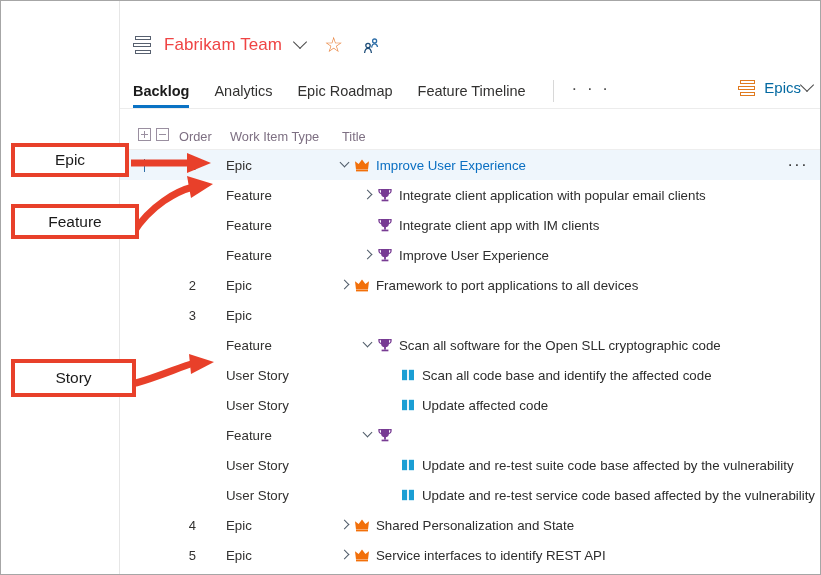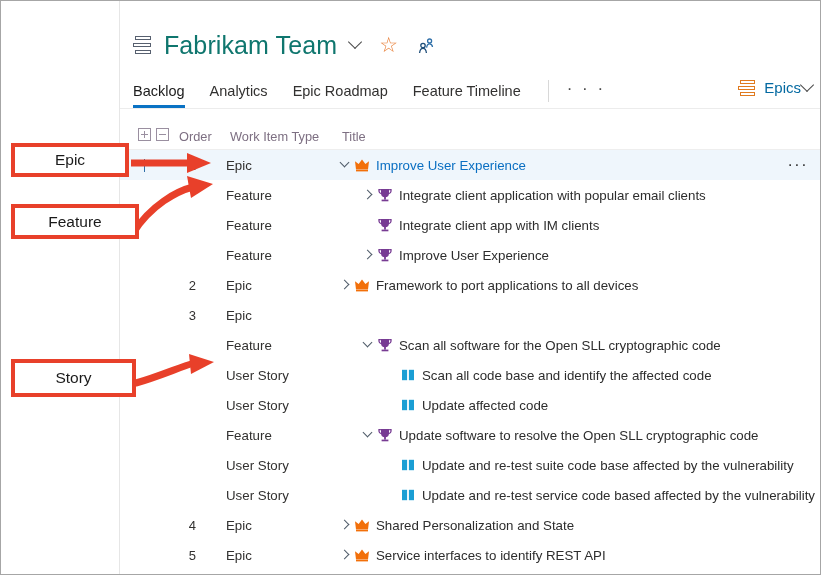--- a/index.html
+++ b/index.html
@@ -74,22 +74,22 @@
     height: 4px;
     border: 1px solid #57606f;
     box-sizing: border-box;
     background: #ffffff;
   }
   .team-icon i:nth-child(1) { width: 16px; margin-left: 2px;}
   .team-icon i:nth-child(2) { width: 18px; margin-left: 0;}
   .team-icon i:nth-child(3) { width: 16px; margin-left: 2px;}
 
   .team-name {
-    font-size: 25px;
-    color: #0f766e;
+    font-size: 17px;
+    color: #ef4444;
     letter-spacing: .1px;
   }
   .chev {
     display: inline-block;
     width: 9px; height: 9px;
     border-right: 1.6px solid #4a4a4a;
     border-bottom: 1.6px solid #4a4a4a;
     transform: rotate(45deg);
     position: relative;
     top: -3px;
@@ -122,21 +122,21 @@
   }
   .tab {
     font-size: 14.5px;
     color: #323130;
     margin-right: 25px;
     padding-bottom: 9px;
     position: relative;
     white-space: nowrap;
   }
   .tab.active {
-    font-weight: normal;
+    font-weight: bold;
     color: #1b1b1b;
   }
   .tab.active::after {
     content: "";
     position: absolute;
     left: 0; right: 0; bottom: 0;
     height: 3px;
     background: #0a72c4;
   }
   .tab-sep {
@@ -566,21 +566,20 @@
             <span class="rchev down"></span>
             <span class="wi">
               <svg width="16" height="16" viewBox="0 0 16 16">
                 <path d="M4 2 h8 v4.2 a4 4 0 0 1 -8 0 Z" fill="#773b93"></path>
                 <path d="M3.9 2.6 H2 v1.6 a2.6 2.6 0 0 0 2.3 2.4" fill="none" stroke="#773b93" stroke-width="1.3"></path>
                 <path d="M12.1 2.6 H14 v1.6 a2.6 2.6 0 0 1 -2.3 2.4" fill="none" stroke="#773b93" stroke-width="1.3"></path>
                 <rect x="7.1" y="10" width="1.8" height="2.6" fill="#773b93"></rect>
                 <rect x="4.6" y="12.6" width="6.8" height="1.7" fill="#773b93"></rect>
               </svg>
             </span>
-            <span class="title-text dark">Update software to resolve the Open SLL cryptographic code</span>
           </div>
         </div>
         <div class="row">
           <div class="cell-order"></div>
           <div class="cell-type">User Story</div>
           <div class="cell-title" style="left: 264px;">
             <span class="rchev"></span>
             <span class="wi">
               <svg width="16" height="16" viewBox="0 0 16 16">
                 <rect x="2" y="2.8" width="5.1" height="10.4" fill="#1a9ed4"></rect>

